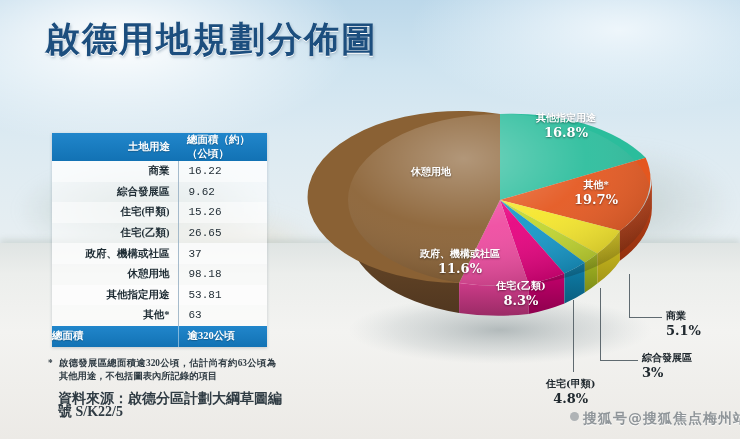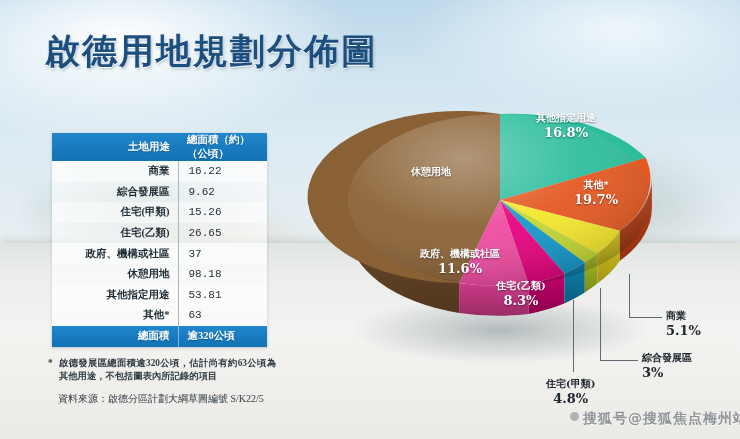--- a/index.html
+++ b/index.html
@@ -44,21 +44,21 @@
     filter:blur(3px);
   }
   #bg .warm{
     position:absolute;left:70px;top:190px;width:300px;height:120px;
     background:radial-gradient(ellipse 150px 60px at 50% 50%, rgba(214,186,140,.40) 0%, rgba(214,186,140,0) 72%);
     filter:blur(8px);
   }
 
   
   #title{
-    position:absolute;left:45px;top:28px;
+    position:absolute;left:45px;top:16px;
     font-size:35px;font-weight:bold;letter-spacing:2px;
     color:#1c4e7e;
     text-shadow:0 1px 0 #ffffff, 1px 2px 3px rgba(120,145,165,.55);
     font-family:"DejaVu Serif","Liberation Serif",serif;
   }
 
   
   #table{
     position:absolute;left:52px;top:133px;width:215px;
     border-collapse:collapse;
@@ -79,33 +79,33 @@
   #table tbody td.c1{
     text-align:right;padding-right:8px;color:#1d2b33;font-weight:bold;
     border-right:1px solid rgba(150,175,195,.85);
   }
   #table tbody td.c2{
     text-align:left;padding-left:10px;color:#243038;
     font-family:Liberation Mono, monospace;font-size:11px;
   }
   #table tfoot tr{background:linear-gradient(180deg,#2186cb 0%,#1272b4 100%);height:21px;}
   #table tfoot td{color:#fff;font-weight:bold;text-shadow:0 1px 1px rgba(0,0,0,.25);}
-  #table tfoot td.c1{text-align:right;padding-right:8px;border-right:1px solid rgba(255,255,255,.45);}
+  #table tfoot td.c1{text-align:left;padding-right:8px;border-right:1px solid rgba(255,255,255,.45);}
   #table tfoot td.c2{text-align:left;padding-left:9px;margin-left:8px;}
 
   
   #note{
     position:absolute;left:48px;top:357px;width:228px;
     font-size:9.3px;line-height:13px;color:#303c44;font-weight:bold;
   }
   #note .star{position:absolute;left:0;top:0;}
   #note .txt{display:block;padding-left:11px;text-align:justify;}
   #source{
     position:absolute;left:58px;top:392px;width:230px;
-    font-size:10px;line-height:13px;color:#303c44;font-weight:normal;
+    font-size:14px;line-height:13px;color:#303c44;font-weight:bold;
   }
 
   
   #pie{position:absolute;left:338px;top:52px;width:330px;height:320px;}
   #pie svg{display:block;overflow:visible;}
 
   .slice-label{
     position:absolute;color:#ffffff;font-weight:bold;text-align:center;
     text-shadow:0 1px 2px rgba(0,0,0,.45);line-height:1.25;
     font-family:"DejaVu Serif","Liberation Serif",serif;

